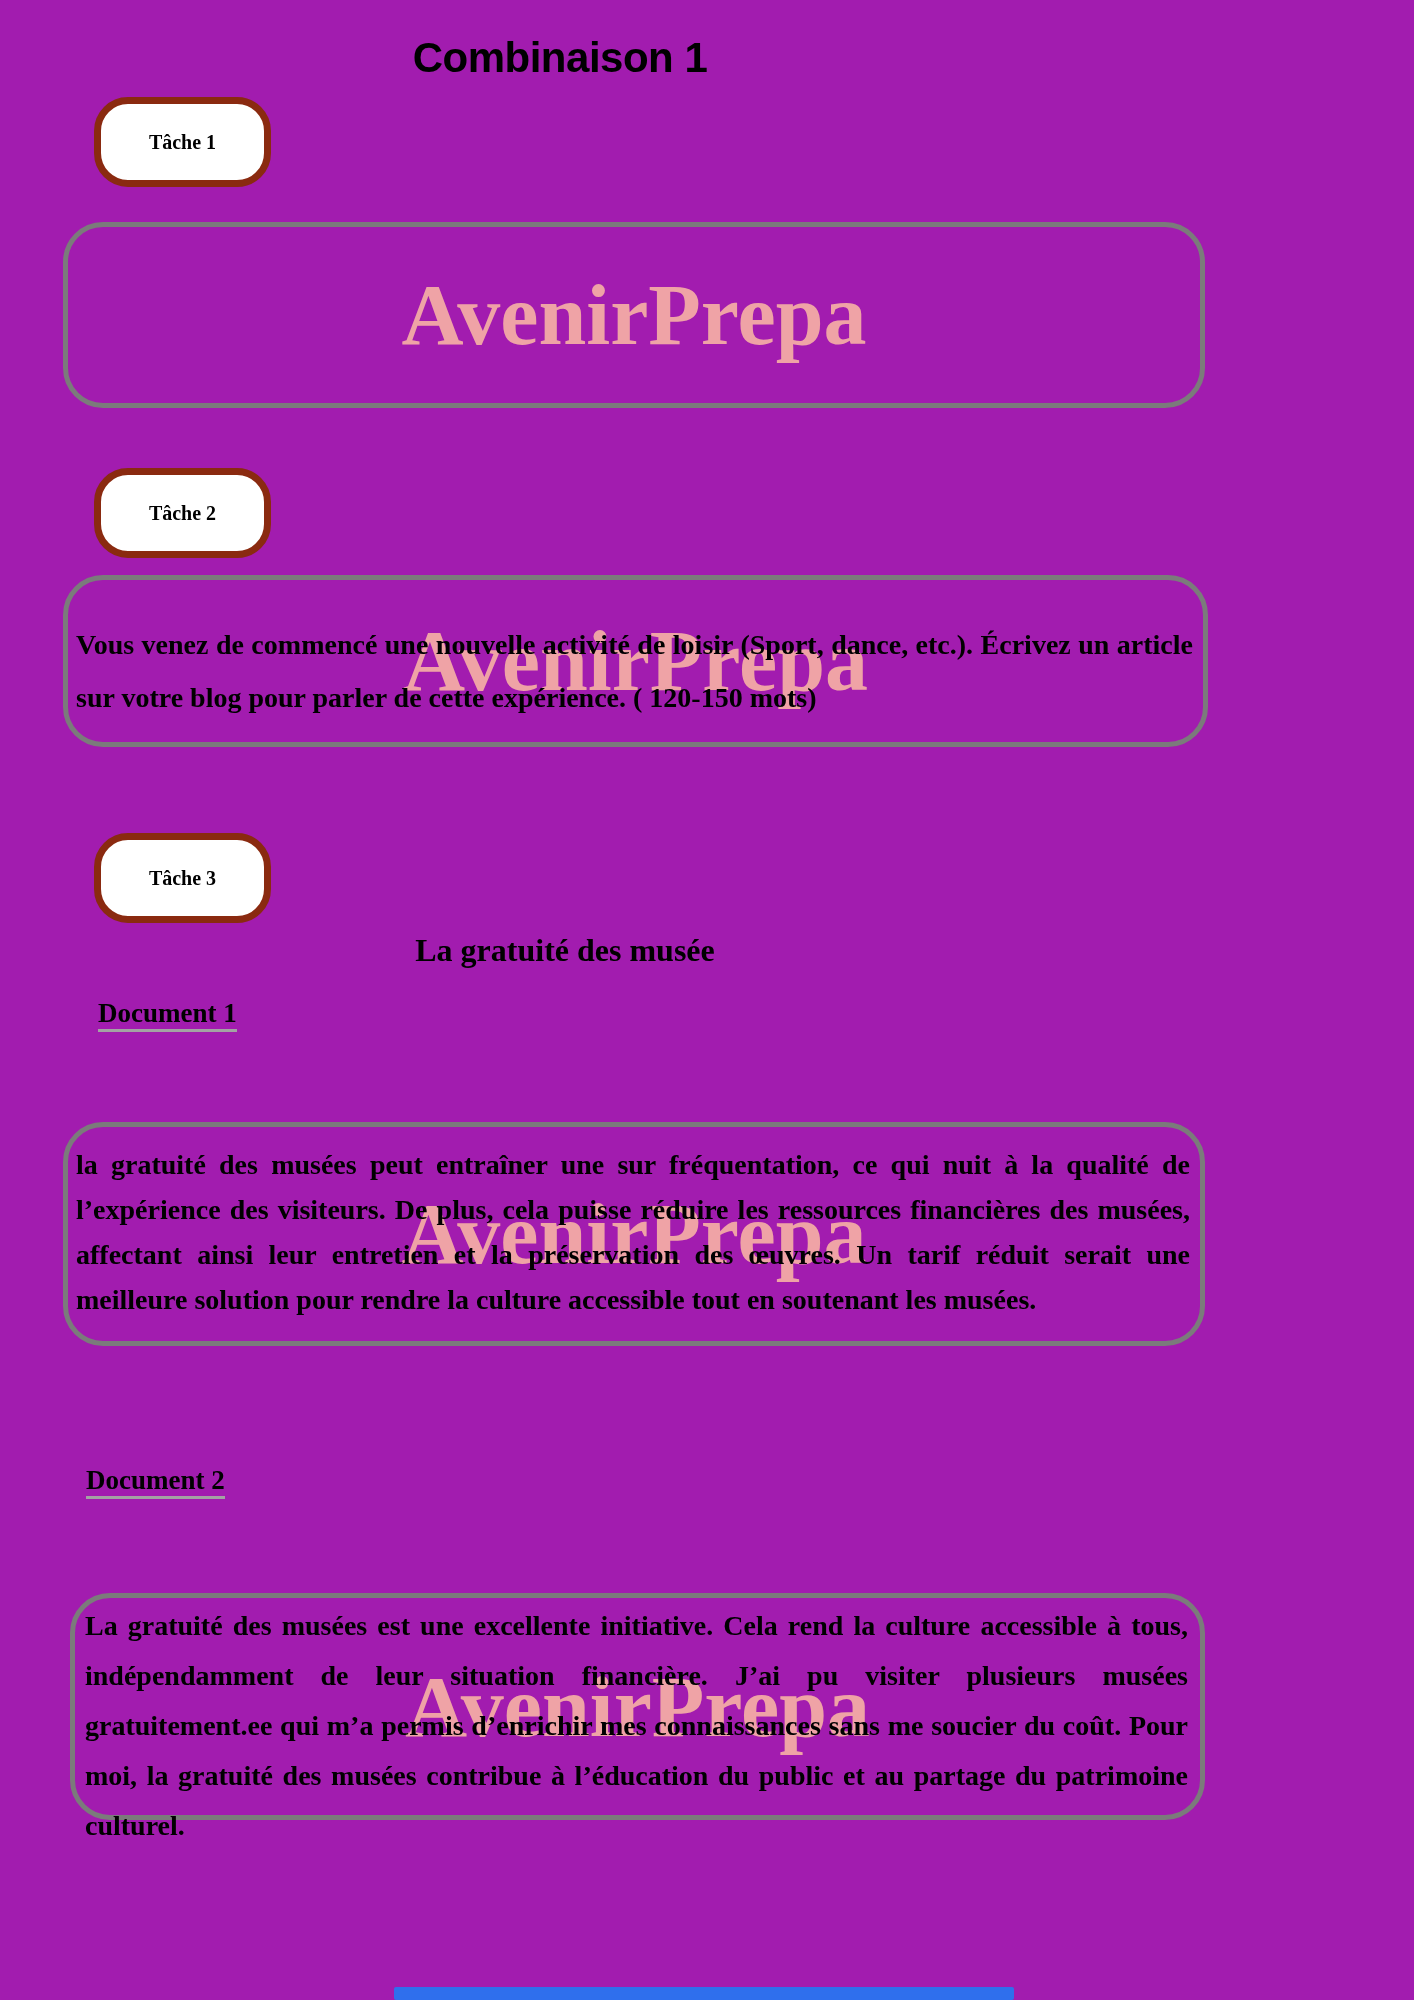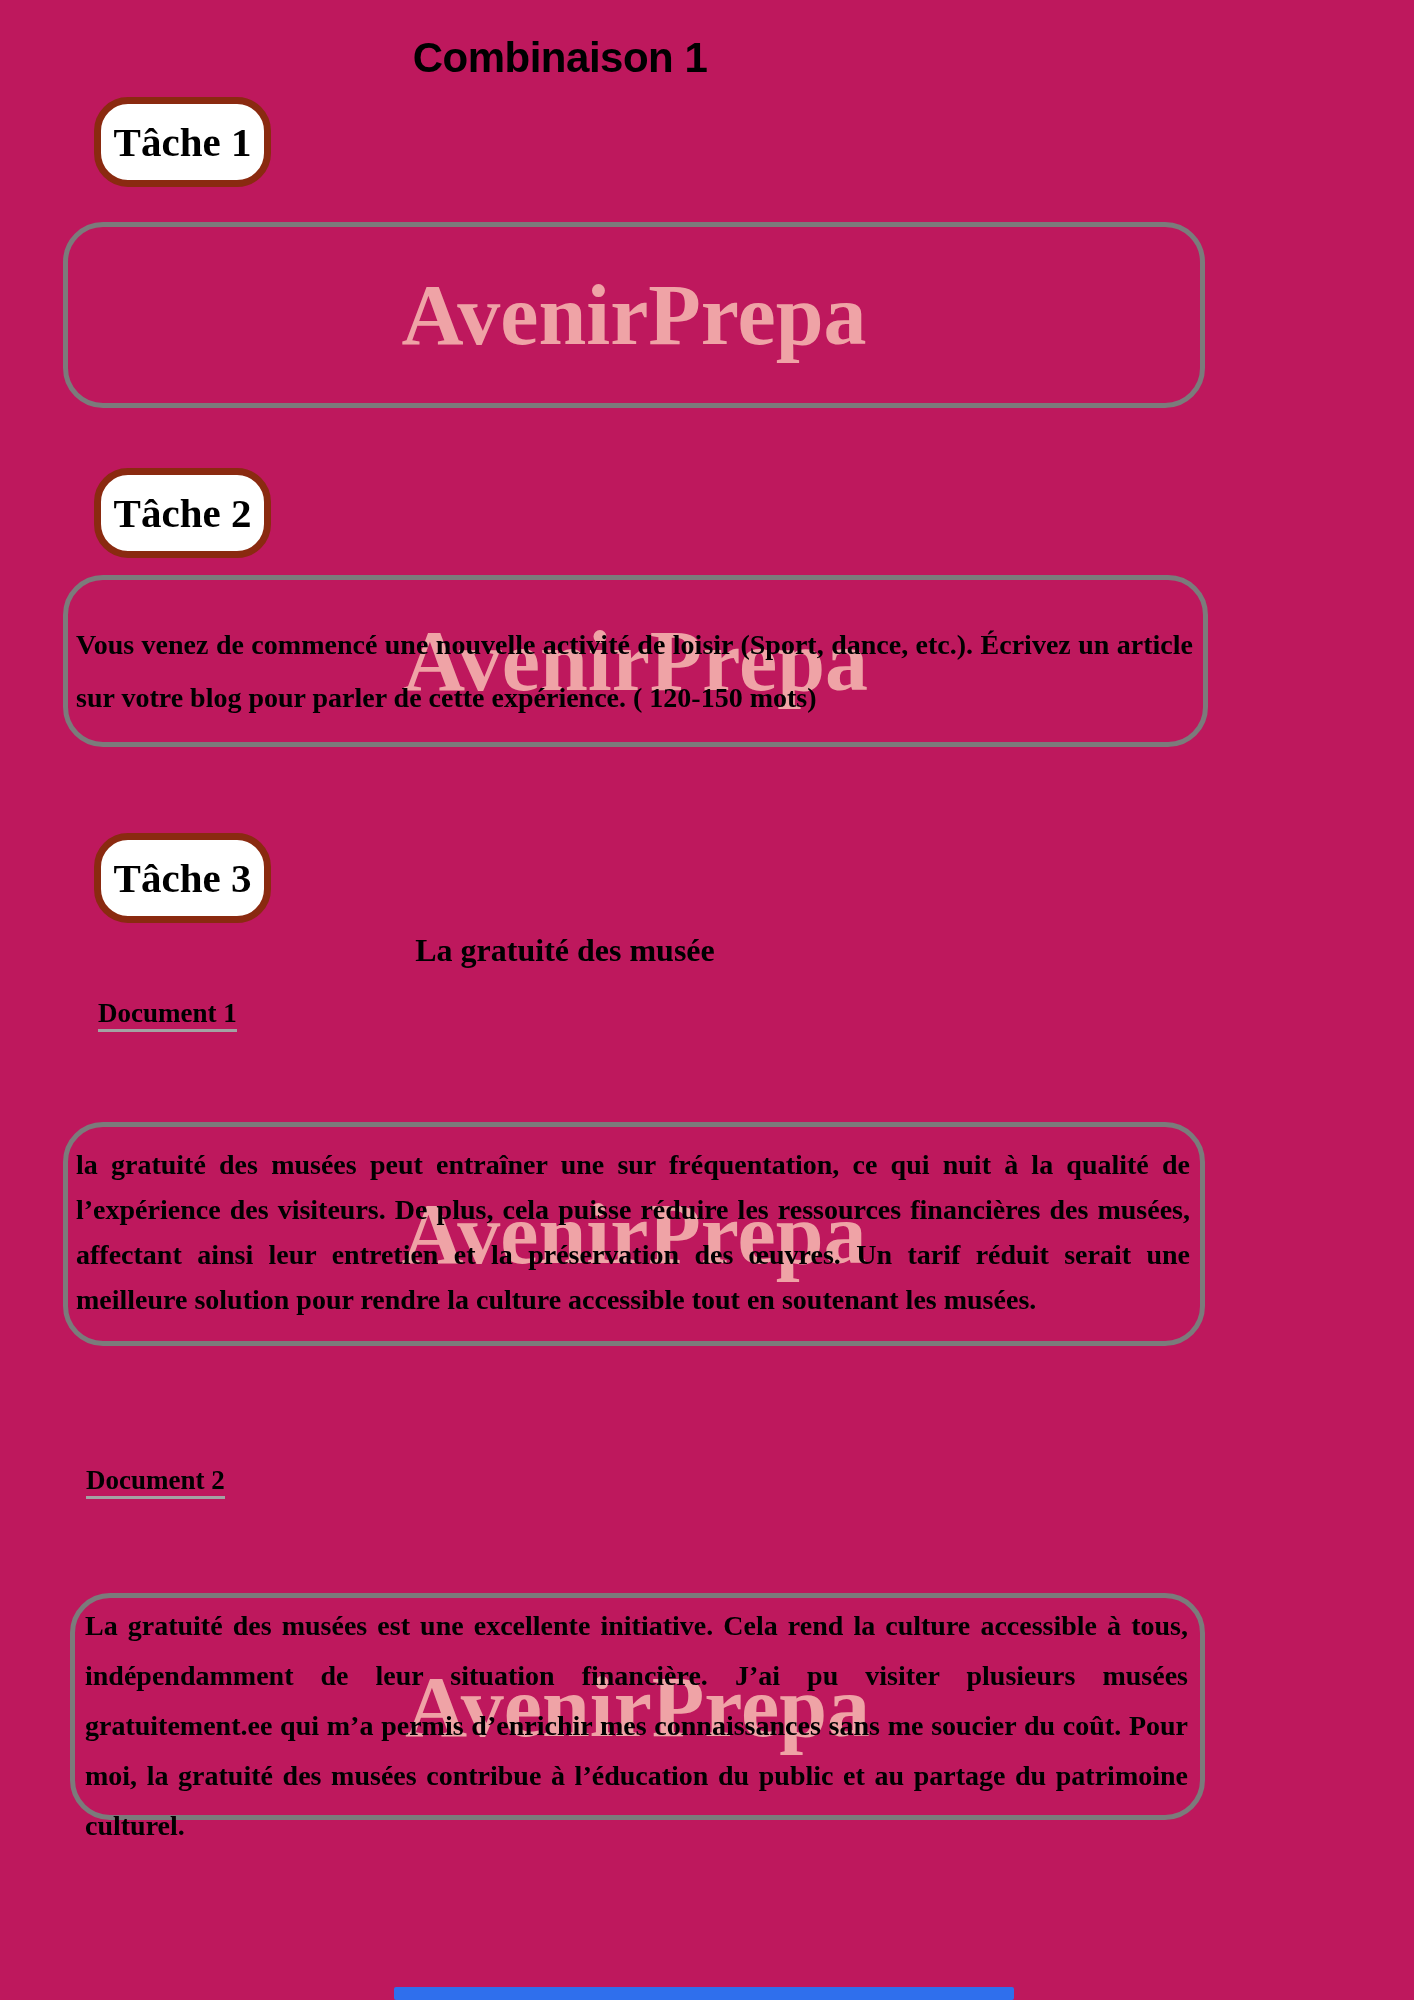--- a/index.html
+++ b/index.html
@@ -4,21 +4,21 @@
 <style>
   html, body {
     margin: 0;
     padding: 0;
     background: #ffffff;
   }
   .page {
     position: relative;
     width: 1414px;
     height: 2000px;
-    background: #be185d;
+    background: #a21caf;
     overflow: hidden;
     font-family: "Liberation Serif", serif;
     color: #000;
   }
   .page-title {
     position: absolute;
     top: 34px;
     left: 0;
     width: 1120px;
     text-align: center;
@@ -36,21 +36,21 @@
     border: 7px solid #8a2a10;
     border-radius: 34px;
     box-sizing: border-box;
     display: flex;
     align-items: center;
     justify-content: center;
     background: #fff;
   }
   .task-badge .badge-label {
     font-weight: bold;
-    font-size: 41px;
+    font-size: 20px;
     font-family: "Liberation Serif", serif;
   }
   .badge-1 { top: 97px; }
   .badge-2 { top: 468px; }
   .badge-3 { top: 833px; }
 
   .text-box {
     position: absolute;
     border: 5px solid #7b7b7b;
     border-radius: 40px;

